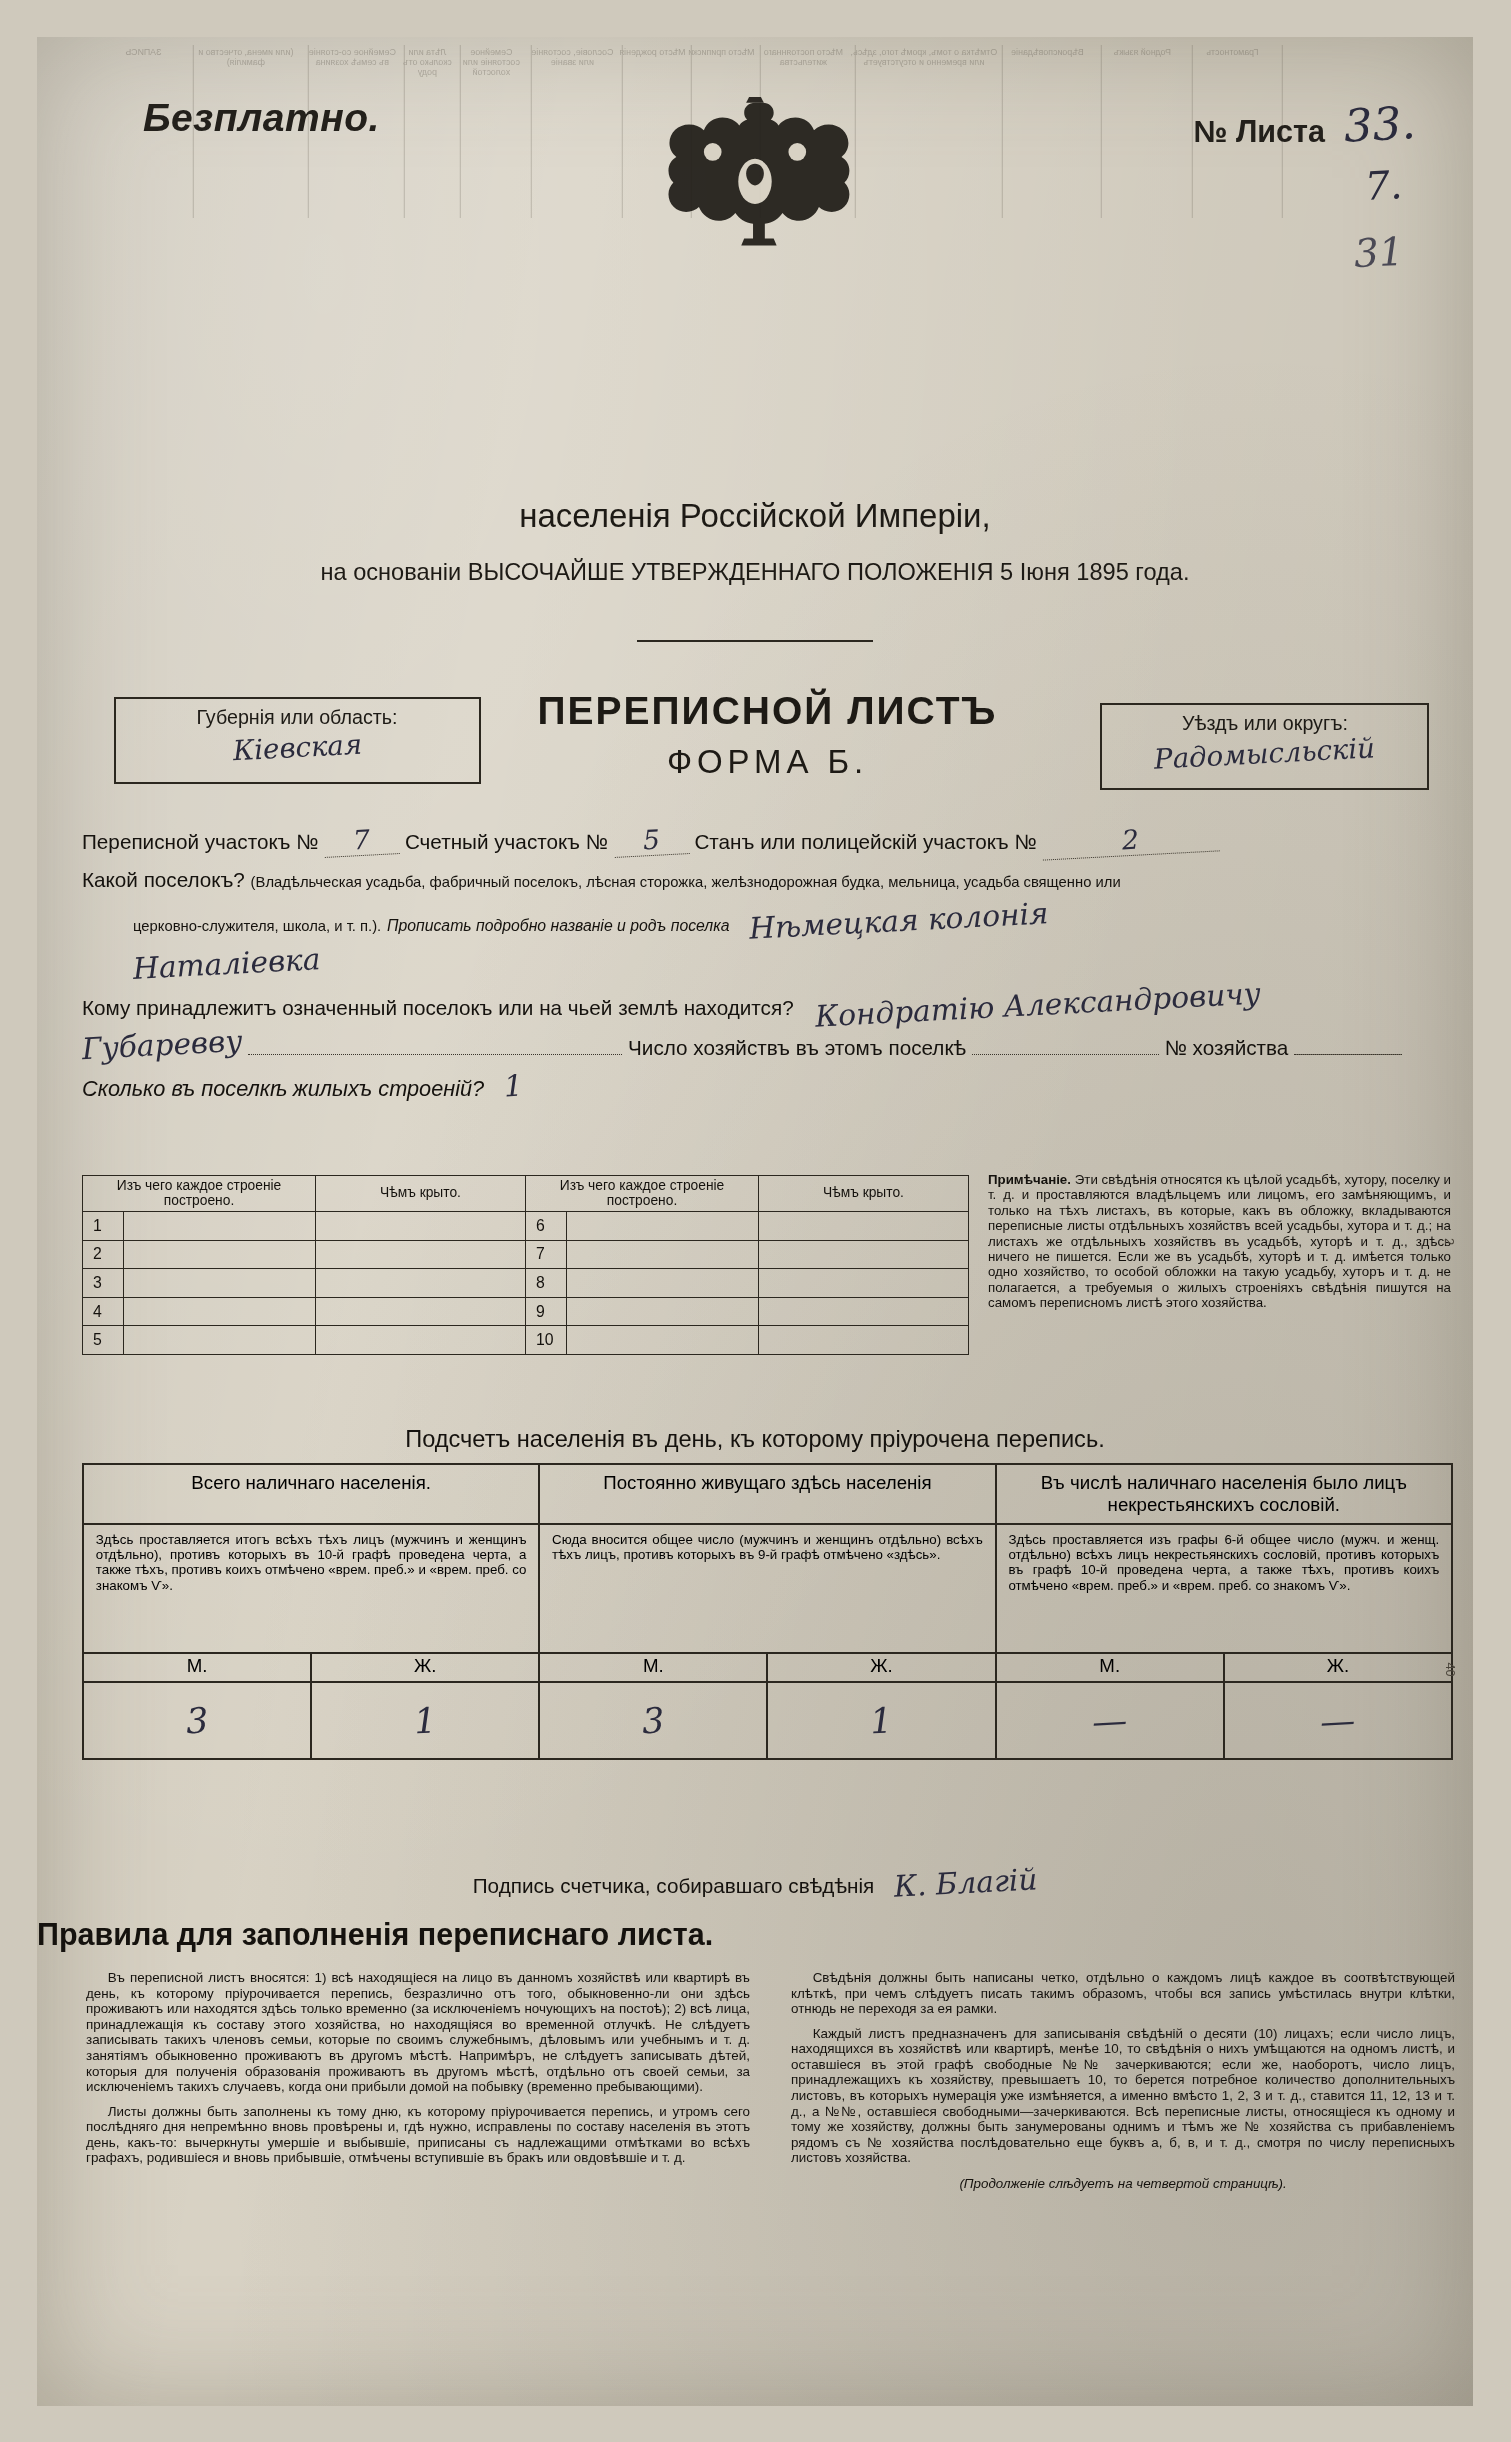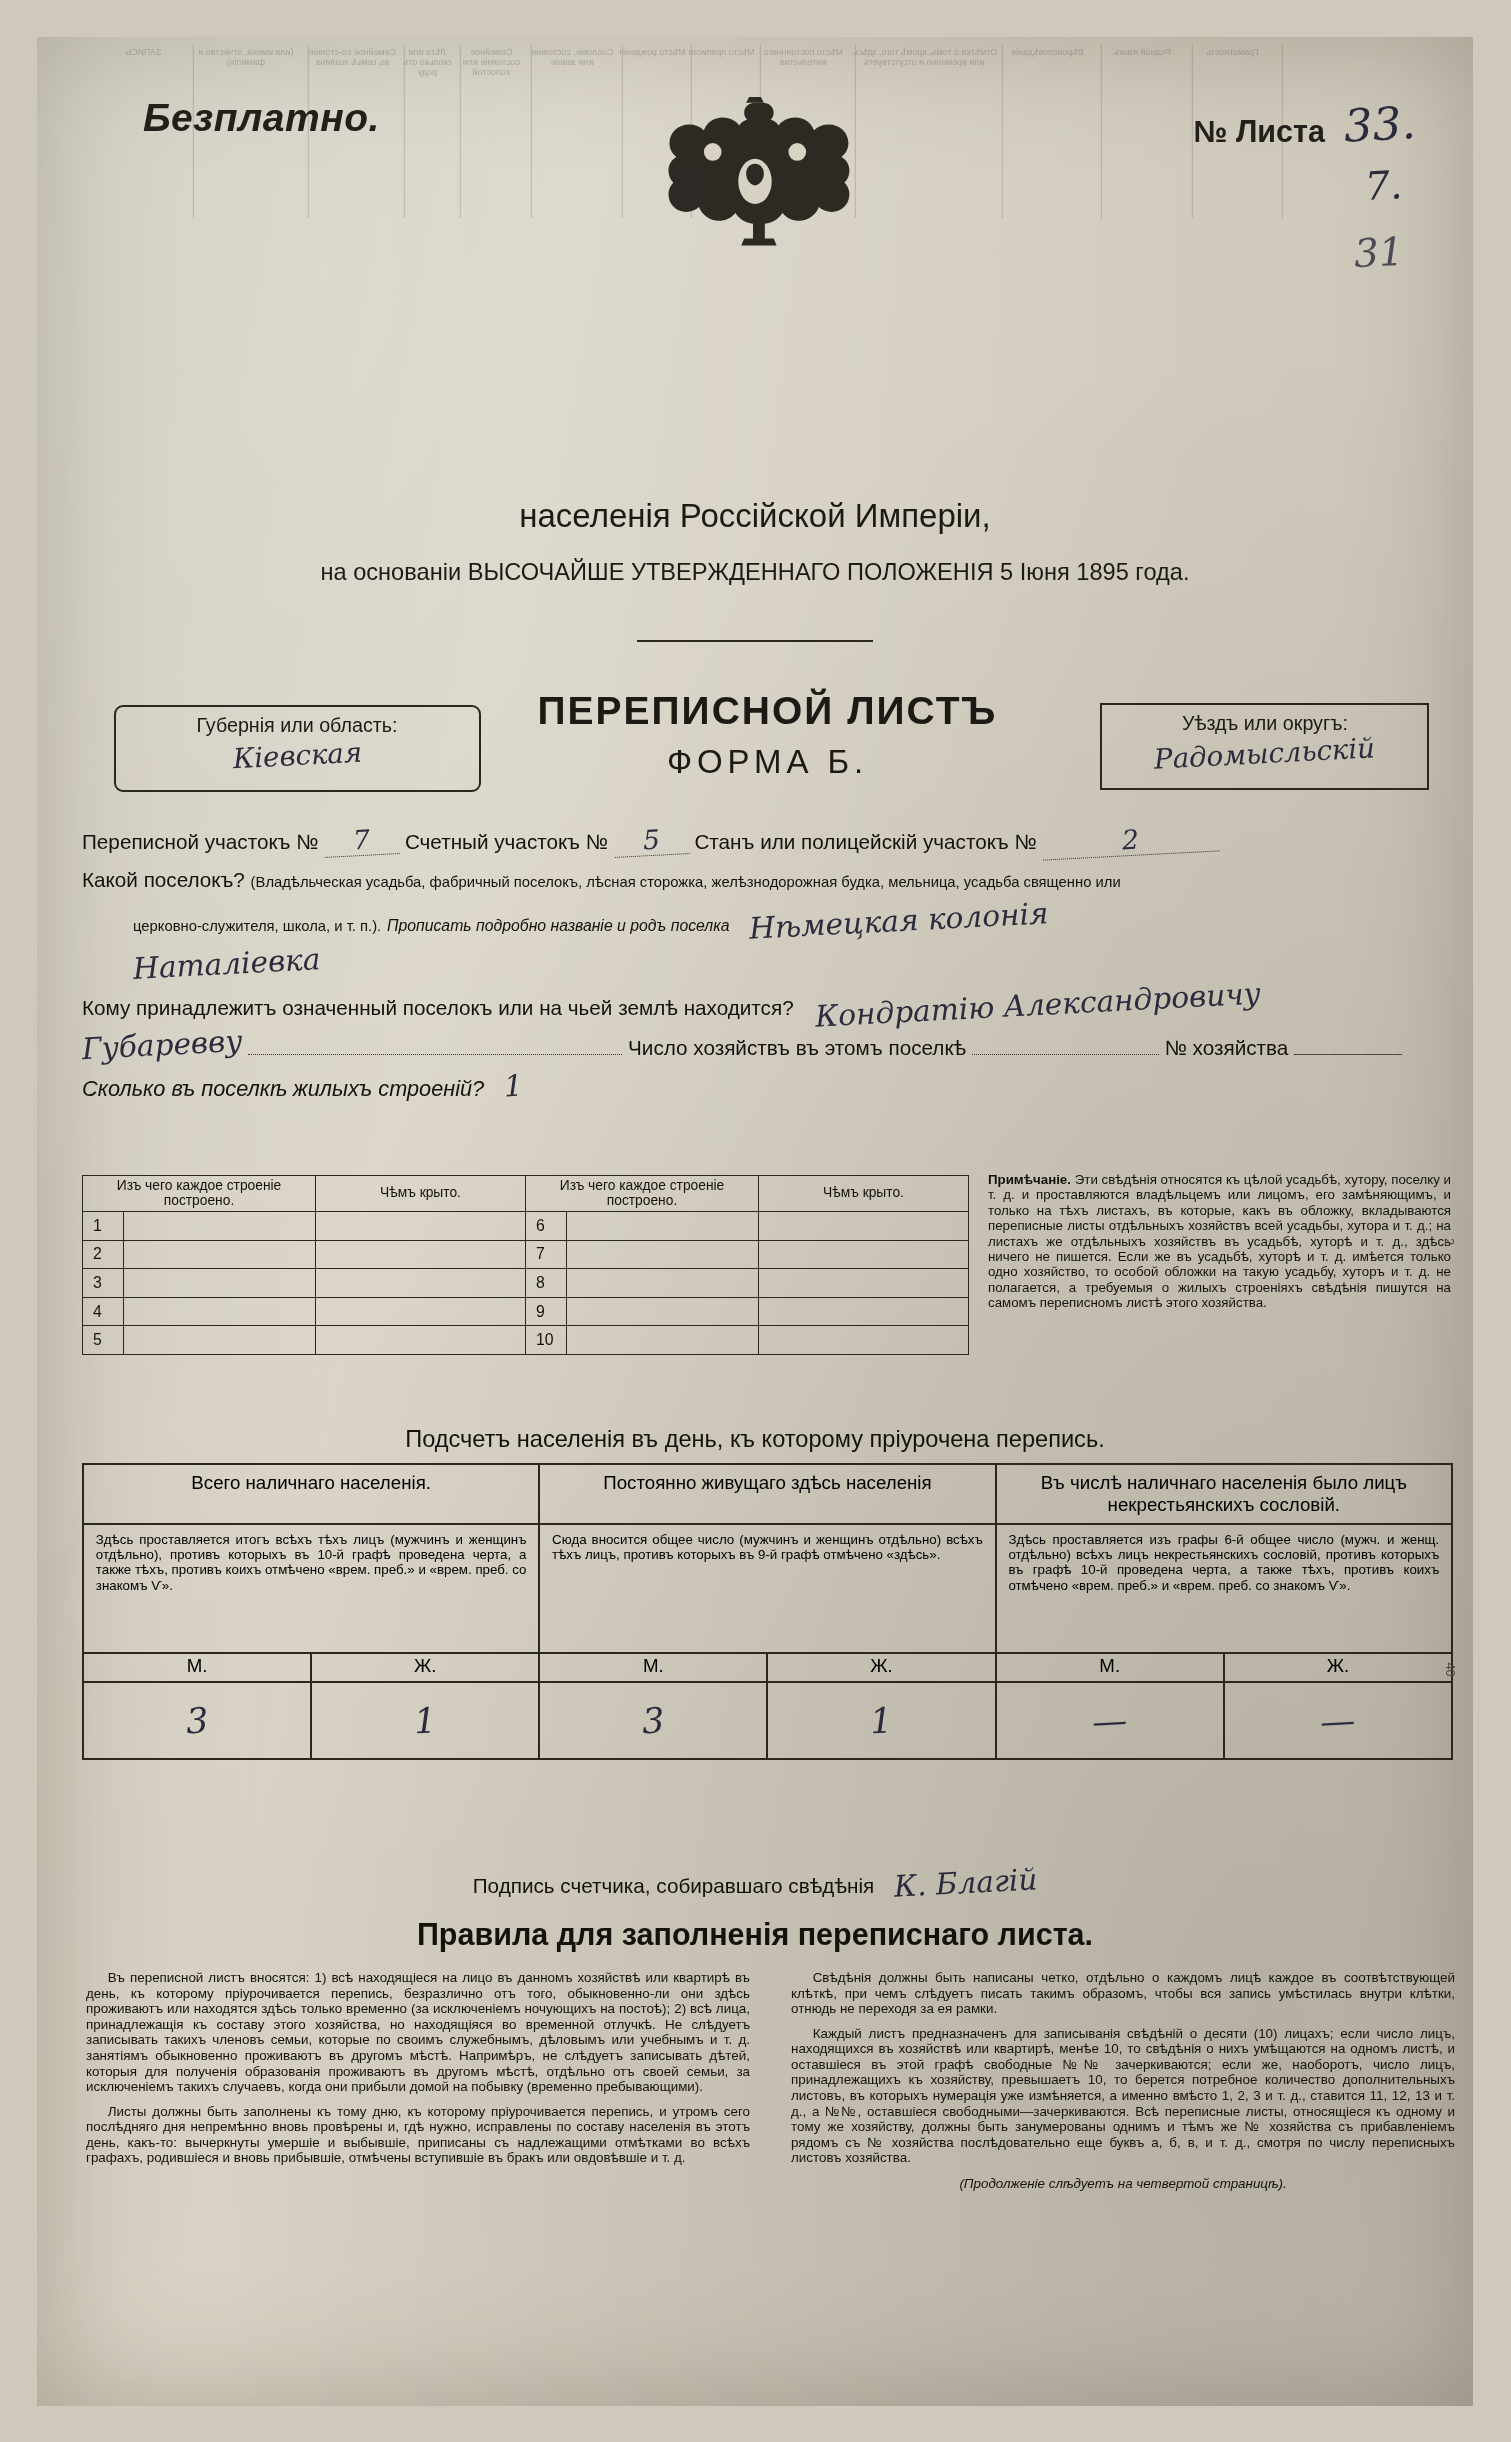--- a/index.html
+++ b/index.html
@@ -86,21 +86,21 @@
   .hbox{
     position:absolute;border:2px solid #2b271f;height:83px;
   }
   .hbox .lbl{
     font-family:"Liberation Sans", sans-serif;font-size:19.7px;color:#1d1a15;
     text-align:center;display:block;margin-top:6.9px;
   }
   .hbox .val{
     display:block;text-align:center;margin-top:2px;font-size:27.6px;
   }
-  .gub{left:31.5px;top:16px;width:363px;border-radius:9px;}
+  .gub{left:31.5px;top:8px;width:363px;}
   .uezd{right:23.6px;top:13.8px;width:325px;}
   .centerform{
     position:absolute;left:50%;top:0;transform:translateX(-50%);text-align:center;
     font-family:"Liberation Sans", sans-serif;color:#1d1a15;
   }
   .centerform .l1{font-size:39px;font-weight:bold;letter-spacing:2px;}
   .centerform .l2{font-size:33px;font-weight:normal;letter-spacing:4.9px;margin-top:10px;}
 
   
   .lines{position:absolute;left:45px;top:788px;width:1371px;font-size:20.7px;color:#15120e;font-family:"Liberation Sans", sans-serif;}
@@ -136,21 +136,21 @@
   .pt .pval{height:73px;text-align:center;vertical-align:middle;}
   .pt .pval span{font-size:35px;}
 
   .sign{
     position:absolute;left:0;right:0;top:1829px;text-align:center;
     font-family:"Liberation Sans", sans-serif;font-size:20.7px;color:#15120e;
   }
   .sign .hw{font-size:29.6px;margin-left:13.8px;}
 
   .ruleshead{
-    position:absolute;left:0;right:0;top:1880px;text-align:center;
+    position:absolute;left:0;right:0;top:1880px;
     font-family:"Liberation Sans", sans-serif;font-weight:bold;font-size:30.5px;color:#15120e;
   }
   .cols{
     position:absolute;left:49px;top:1933px;width:1369px;
     column-count:2;column-gap:41px;
     font-family:"Liberation Sans", sans-serif;font-size:13.4px;line-height:15.6px;
     text-align:justify;color:#15120e;
   }
   .cols p{margin:0 0 8.9px 0;text-indent:21.7px;}
   .cols .cont{text-align:center;text-indent:0;font-style:italic;margin-top:9.9px;}

